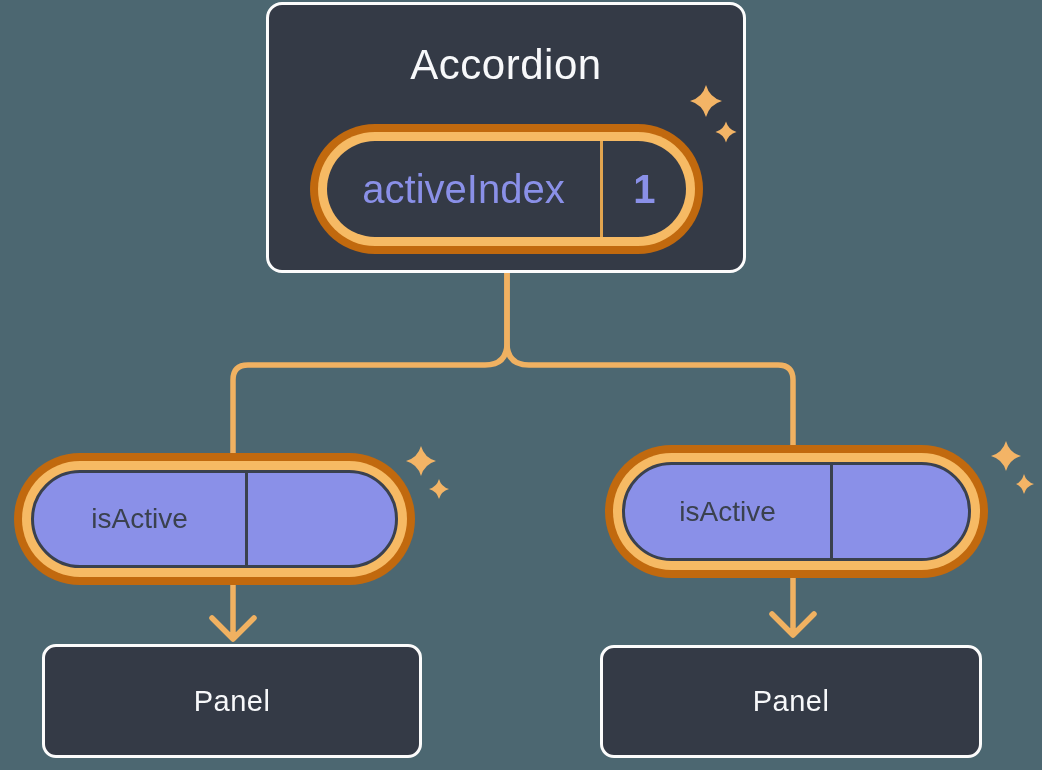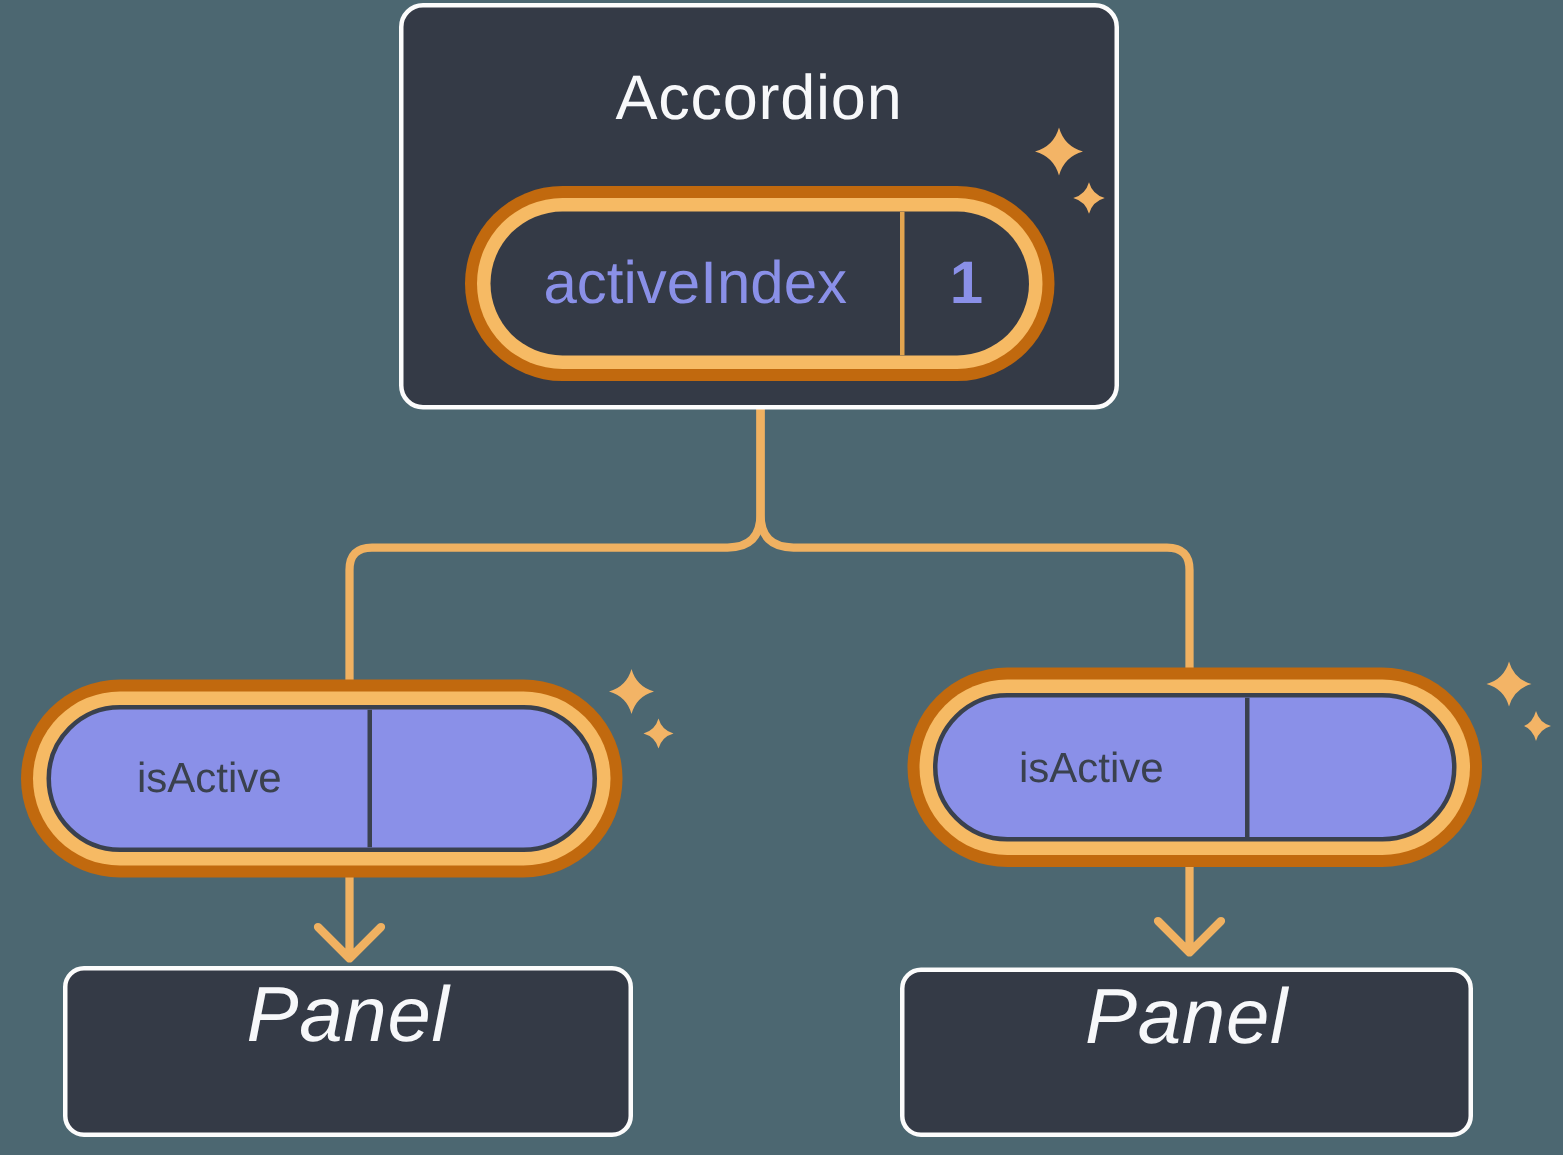--- a/index.html
+++ b/index.html
@@ -26,24 +26,23 @@
   }
   .accordion-box{left:266px;top:2px;width:480px;height:271px;}
   .node-title{
     text-align:center;
     margin-top:36px;
     font-size:42px;
     font-weight:500;
     letter-spacing:0.5px;
   }
   .panel-box{
-    display:flex;justify-content:center;
-    font-size:52px;font-weight:500;letter-spacing:0.5px;
+    display:flex;align-items:center;justify-content:center;
+    font-size:29px;font-weight:500;letter-spacing:0.5px;
     border-radius:14px;
-    font-style:italic;
   }
   .panel-left{left:42px;top:644px;width:380px;height:114px;}
   .panel-right{left:600px;top:645px;width:382px;height:113px;}
 
   
   .pill-outer{
     position:absolute;
     box-sizing:border-box;
     background:var(--ring-outer-orange,#C1690E);
     border-radius:999px;

